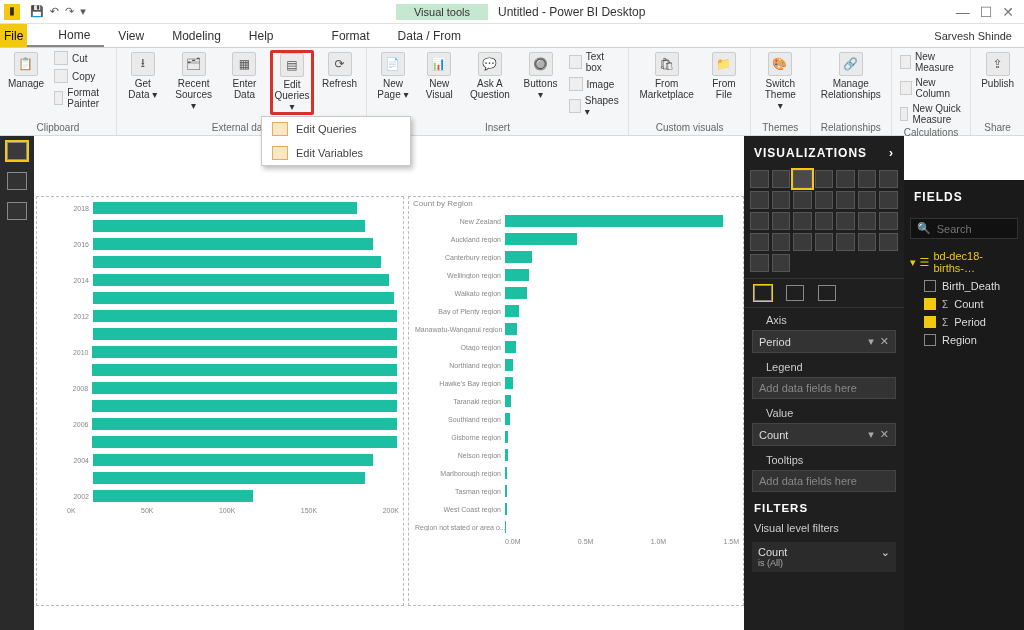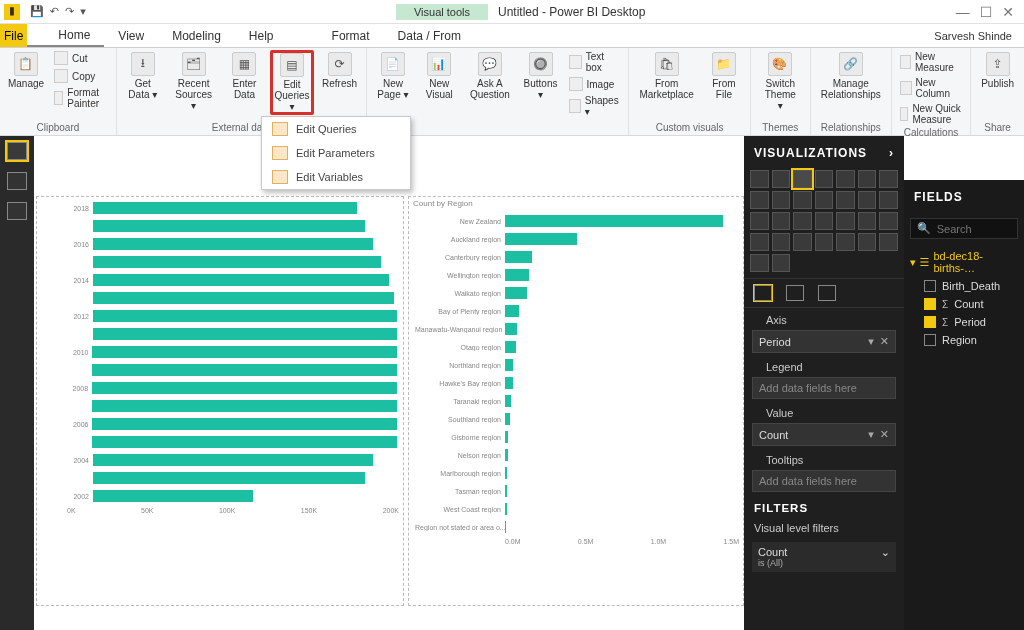--- a/index.html
+++ b/index.html
@@ -191,20 +191,21 @@
         <div class="row">
             <span class="sic"></span>
             <span>Image</span>
           </div>
         <div class="row">
             <span class="sic"></span>
             <span>Shapes ▾</span>
           </div>
       </div>
     </div>
+    <div class="rgroup-label">Insert</div>
   </div>
 
   <div class="rgroup">
     <div class="rgroup-body">
       <div class="rbtn">
           <div class="ic">🛍</div>
           <div class="lbl">From Marketplace</div>
         </div>
       <div class="rbtn">
           <div class="ic">📁</div>
@@ -261,24 +262,20 @@
           <div class="lbl">Publish</div>
         </div>
     </div>
     <div class="rgroup-label">Share</div>
   </div>
 
   <div class="eq-dropdown">
     <div class="item">
         <span class="dic"></span>
         <span>Edit Queries</span>
-      </div>
-    <div class="item">
-        <span class="dic"></span>
-        <span>Edit Parameters</span>
       </div>
     <div class="item">
         <span class="dic"></span>
         <span>Edit Variables</span>
       </div>
   </div>
 </div>
 
 <div class="workspace">
 

